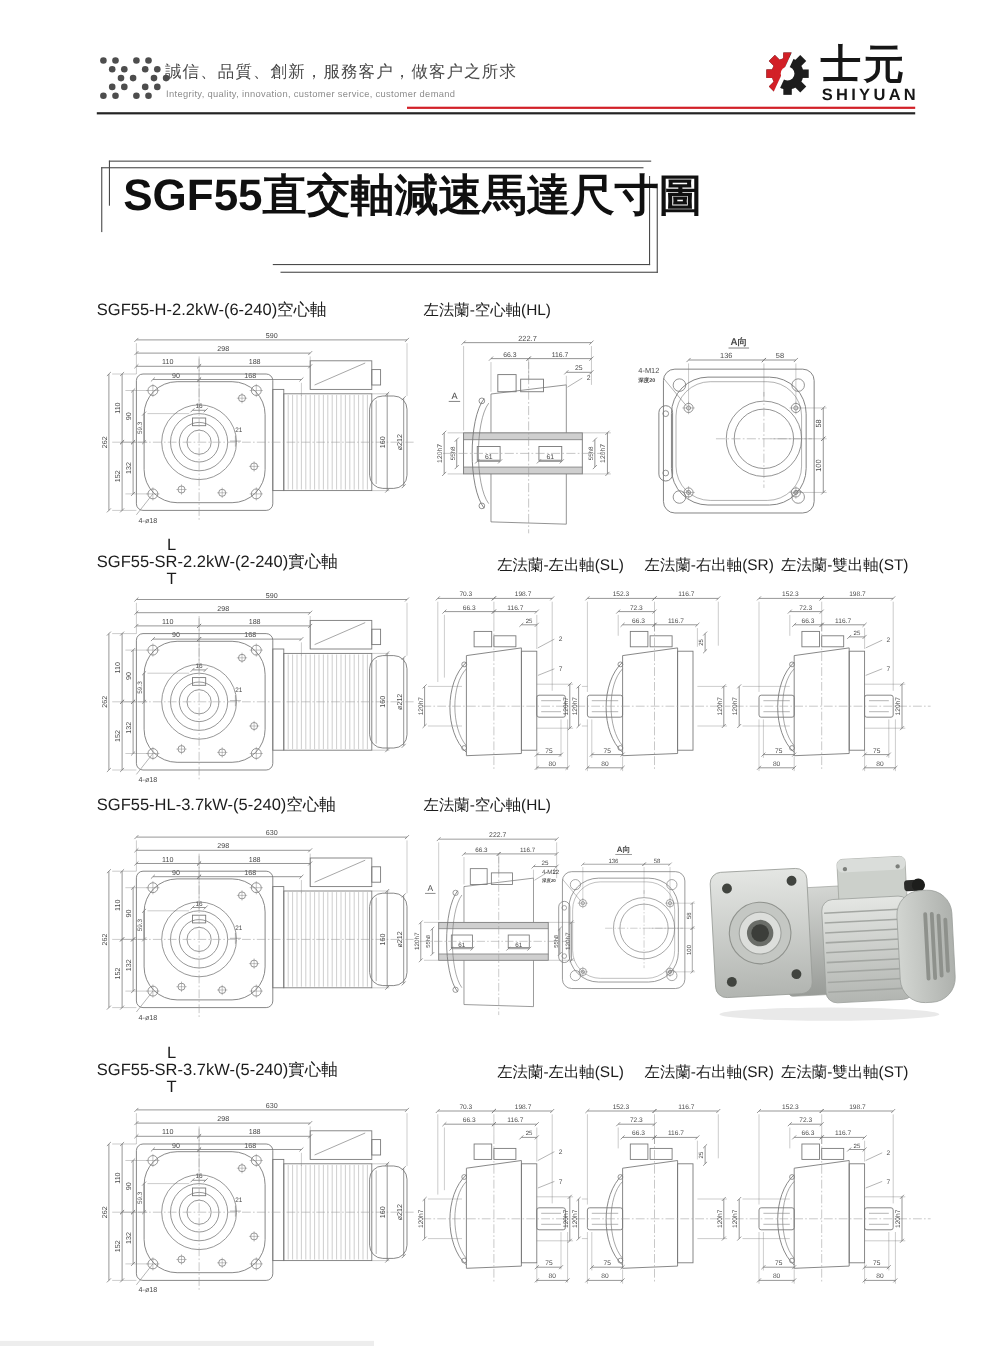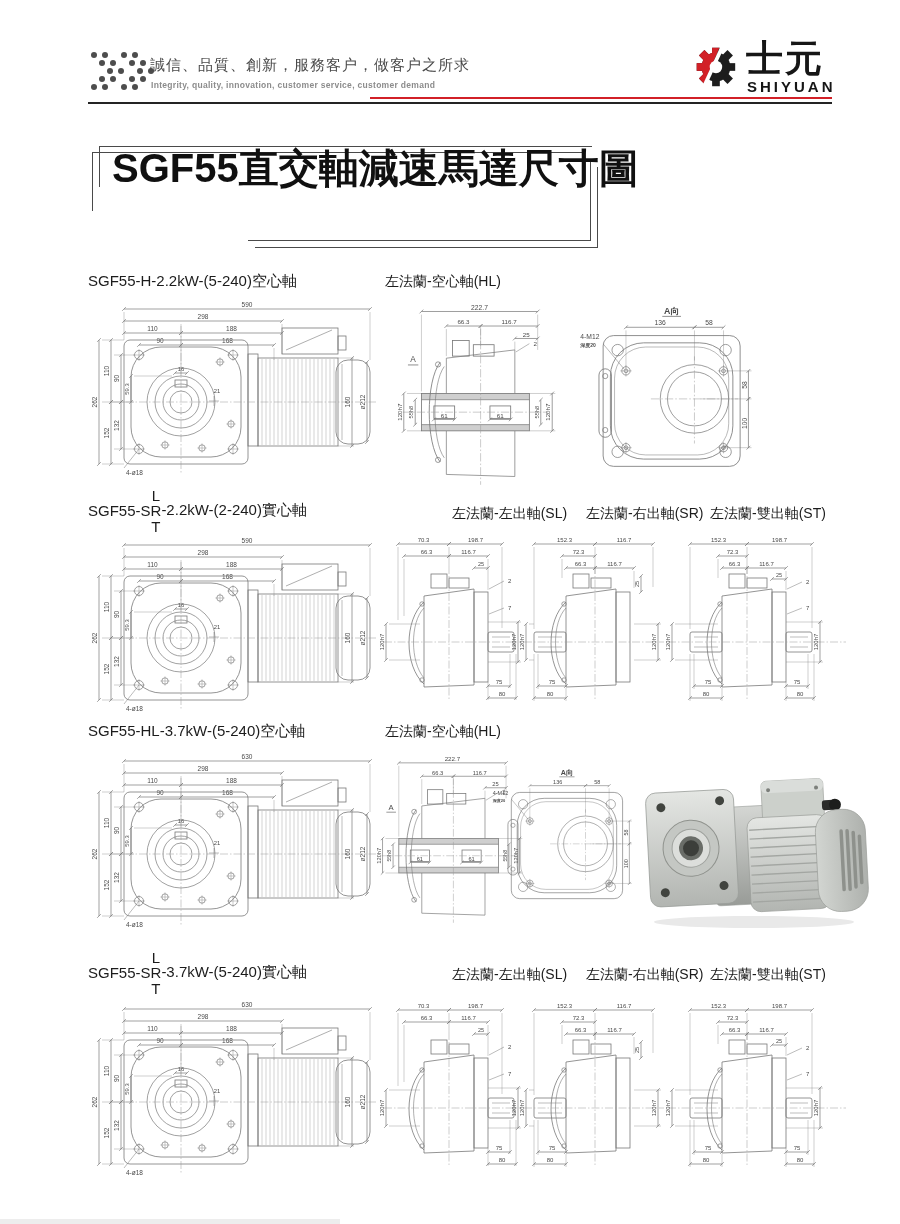--- a/index.html
+++ b/index.html
@@ -47,21 +47,21 @@
           <circle cx="38" cy="39" r="3"></circle>
         <circle cx="49" cy="7" r="3"></circle>
           <circle cx="57" cy="15" r="3"></circle>
           <circle cx="65" cy="23" r="3"></circle>
           <circle cx="57" cy="31" r="3"></circle>
           <circle cx="49" cy="39" r="3"></circle>
       </g>
     </svg>
   </div>
   <div class="abs slogan-cn" style="left:150px;top:56px;">誠信、品質、創新，服務客户，做客户之所求</div>
-  <div class="abs slogan-en" style="left:151px;top:80px;font-weight:bold;">Integrity, quality, innovation, customer service, customer demand</div>
+  <div class="abs slogan-en" style="left:151px;top:80px;">Integrity, quality, innovation, customer service, customer demand</div>
 
   <div class="abs staticsvg" style="left:690px;top:40px;width:50px;height:54px;">
     <svg viewBox="0 0 52 56">
       <defs>
           <clipPath id="clL">
             <polygon points="0,0 34,0 10,56 0,56"></polygon>
           </clipPath>
         </defs>
       <g>
         <g fill="#1d1d1d">
@@ -92,23 +92,23 @@
   <div class="abs logo-cn" style="left:746px;top:40px;">士元</div>
   <div class="abs logo-en" style="left:747px;top:79px;">SHIYUAN</div>
 
   <div class="rule" style="left:370px;top:97px;width:462px;background:#d22027;"></div>
   <div class="rule" style="left:88px;top:102px;width:744px;background:#242424;"></div>
 
   <div class="tframe" style="left:92px;top:152px;width:492px;height:58px;border-top-width:1.5px;border-left-width:1.5px;"></div>
   <div class="tframe" style="left:99px;top:146px;width:492px;height:40px;border-top-width:1.5px;border-left-width:1.5px;"></div>
   <div class="tframe" style="left:248px;top:160px;width:342px;height:80px;border-bottom-width:1.5px;border-right-width:1.5px;"></div>
   <div class="tframe" style="left:255px;top:167px;width:342px;height:80px;border-bottom-width:1.5px;border-right-width:1.5px;"></div>
-  <div class="abs title-main" style="left:112px;top:148px;">SGF55直交軸減速馬達尺寸圖</div>
+  <div class="abs title-main" style="left:112px;top:158px;">SGF55直交軸減速馬達尺寸圖</div>
 
-  <div class="sec-label" style="left:88px;top:272px;">SGF55-H-2.2kW-(5-240)空心軸</div>
+  <div class="sec-label" style="left:88px;top:272px;">SGF55-H-2.2kW-(6-240)空心軸</div>
   <div class="view-label" style="left:385px;top:273px;">左法蘭-空心軸(HL)</div>
   <div class="drawing" style="left:86px;top:296px;width:292px;height:184px;">
       <svg viewBox="0 0 292 184" preserveAspectRatio="xMidYMid meet">
         <line x1="38" y1="13" x2="284" y2="13" stroke="#787878" stroke-width="0.7"></line>
         <line x1="36.2" y1="14.8" x2="39.8" y2="11.2" stroke="#787878" stroke-width="0.7"></line>
         <line x1="282.2" y1="14.8" x2="285.8" y2="11.2" stroke="#787878" stroke-width="0.7"></line>
         <text x="161" y="11.2" font-size="6.5" fill="#4a4a4a" text-anchor="middle">590</text>
         <line x1="38" y1="25" x2="196" y2="25" stroke="#787878" stroke-width="0.7"></line>
         <line x1="36.2" y1="26.8" x2="39.8" y2="23.2" stroke="#787878" stroke-width="0.7"></line>
         <line x1="194.2" y1="26.8" x2="197.8" y2="23.2" stroke="#787878" stroke-width="0.7"></line>

